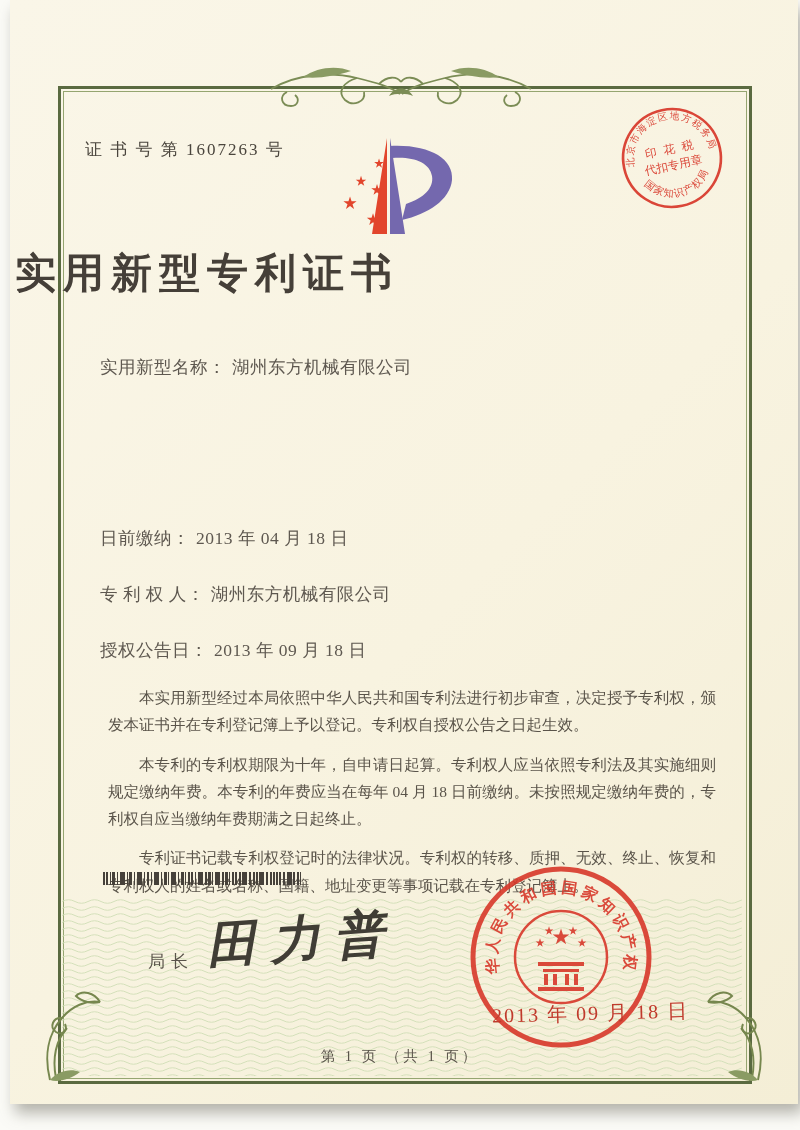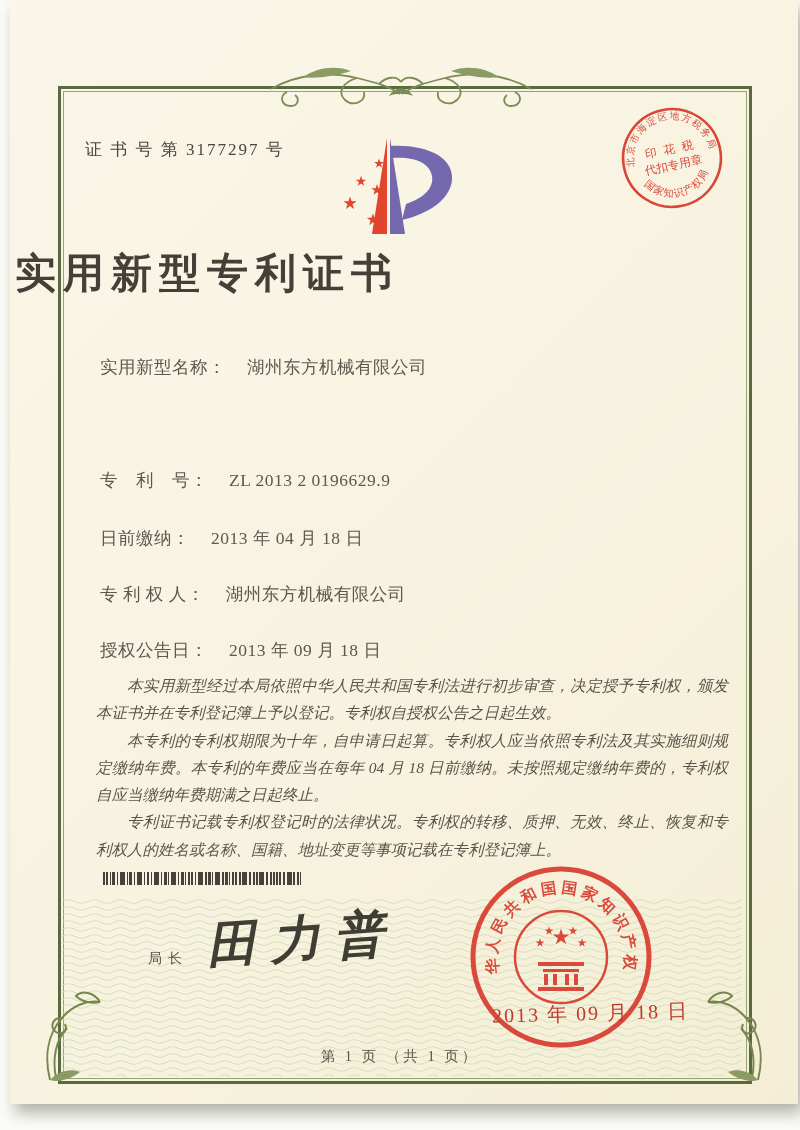--- a/index.html
+++ b/index.html
@@ -22,30 +22,30 @@
   .orn-top{position:absolute;left:259px;top:62px;}
   .orn-bl{position:absolute;left:30px;top:986px;}
   .orn-br{position:absolute;left:692px;top:986px;transform:scaleX(-1);}
   
   .certno{position:absolute;left:75px;top:138px;font-size:17px;letter-spacing:2px;color:#4a453d;}
   .logo{position:absolute;left:322px;top:134px;}
   .title{position:absolute;left:5px;top:246px;width:786px;text-align:left;
          font-size:41px;font-weight:bold;letter-spacing:7px;color:#453f38;}
   .field{position:absolute;left:90px;font-size:17.5px;color:#5e5850;letter-spacing:.5px;white-space:nowrap;}
   .f0{top:355px}.f1{top:412px}.f2{top:468px}.f3{top:526px}.f4{top:582px}.f5{top:638px}
-  .field .lbl{margin-right:21px;}
+  .field .lbl{margin-right:6px;}
   .paras{position:absolute;left:86px;top:672px;width:632px;
          font-size:15.5px;line-height:1.76;color:#5a544a;text-align:justify;}
-  .paras p{margin:0;text-indent:2em;font-style:italic;}
+  .paras p{margin:12px;text-indent:2em;}
   .barcode{position:absolute;left:93px;top:872px;width:198px;height:13px;
     background:
       repeating-linear-gradient(90deg,#46413a 0 1.6px,transparent 1.6px 3.4px),
       repeating-linear-gradient(90deg,#46413a 0 2.2px,transparent 2.2px 8.8px);
   }
-  .director{position:absolute;left:138px;top:950px;font-size:14px;letter-spacing:6px;color:#59534a;}
+  .director{position:absolute;left:138px;top:950px;font-size:17px;letter-spacing:6px;color:#59534a;}
   .signature{position:absolute;left:196px;top:906px;font-size:50px;font-weight:bold;font-style:italic;
              letter-spacing:14px;color:#403d35;transform:rotate(-4deg);white-space:nowrap;}
   .tax-stamp{position:absolute;left:606px;top:102px;transform:rotate(-12deg);opacity:.92;}
   .issue-stamp{position:absolute;left:458px;top:864px;opacity:.9;}
   .stamp-date{position:absolute;left:482px;top:1000px;font-size:20px;letter-spacing:2px;
               color:#c03a2c;transform:rotate(-1.5deg);white-space:nowrap;}
   .footer{position:absolute;left:0;top:1047px;width:780px;text-align:center;
           font-size:14.5px;letter-spacing:3px;color:#59534a;}
 </style>
 </head>
@@ -92,21 +92,21 @@
   <svg class="orn-br" width="66" height="96" viewBox="0 0 66 96">
     <g fill="none" stroke="#76874e" stroke-width="2">
       <path d="M10,94 C4,70 8,48 22,32 C32,20 46,14 60,16"></path>
       <path d="M16,92 C12,72 16,54 27,42"></path>
       <path d="M22,32 C13,31 9,41 16,46 C22,50 28,45 25,38"></path>
       <path d="M60,16 C54,6 42,4 36,10 C42,16 52,18 60,16"></path>
     </g>
     <path d="M10,94 C18,85 30,82 40,86 C31,93 18,97 10,94 Z" fill="#8a9b63"></path>
   </svg>
 
-  <div class="certno">证 书 号 第 3177297 号</div>
+  <div class="certno">证 书 号 第 1607263 号</div>
 
   <svg class="logo" width="140" height="106" viewBox="0 0 140 106">
     <path d="M58,12 C96,10 122,24 120,46 C118,66 96,80 70,86 L74,70 C92,64 102,54 100,42 C98,28 80,22 60,24 Z" fill="#7468ae"></path>
     <polygon points="58,4 73,100 58,100" fill="#7468ae"></polygon>
     <polygon points="40,100 55,4 55,100" fill="#e2452c"></polygon>
     <text x="47" y="33" font-size="11" text-anchor="middle" fill="#e2452c">★</text>
     <text x="29" y="51" font-size="12" text-anchor="middle" fill="#e2452c">★</text>
     <text x="45" y="60" font-size="13" text-anchor="middle" fill="#e2452c">★</text>
     <text x="18" y="74" font-size="15" text-anchor="middle" fill="#e2452c">★</text>
     <text x="41" y="90" font-size="14" text-anchor="middle" fill="#e2452c">★</text>
@@ -125,23 +125,20 @@
       <textPath href="#taxBot" startOffset="50%" text-anchor="middle">国家知识产权局</textPath>
     </text>
     <text x="55" y="50" font-size="11.5" fill="#d8382a" text-anchor="middle" letter-spacing="2">印 花 税</text>
     <text x="55" y="66" font-size="11.5" fill="#d8382a" text-anchor="middle">代扣专用章</text>
   </svg>
 
   <div class="title">实用新型专利证书</div>
 
   <div class="field f0">
     <span class="lbl">实用新型名称：</span><span>湖州东方机械有限公司</span>
-  </div>
-  <div class="field f2">
-    <span class="lbl">专　利　号：</span><span>ZL 2013 2 0196629.9</span>
   </div>
   <div class="field f3">
     <span class="lbl">日前缴纳：</span><span>2013 年 04 月 18 日</span>
   </div>
   <div class="field f4">
     <span class="lbl">专 利 权 人：</span><span>湖州东方机械有限公司</span>
   </div>
   <div class="field f5">
     <span class="lbl">授权公告日：</span><span>2013 年 09 月 18 日</span>
   </div>

